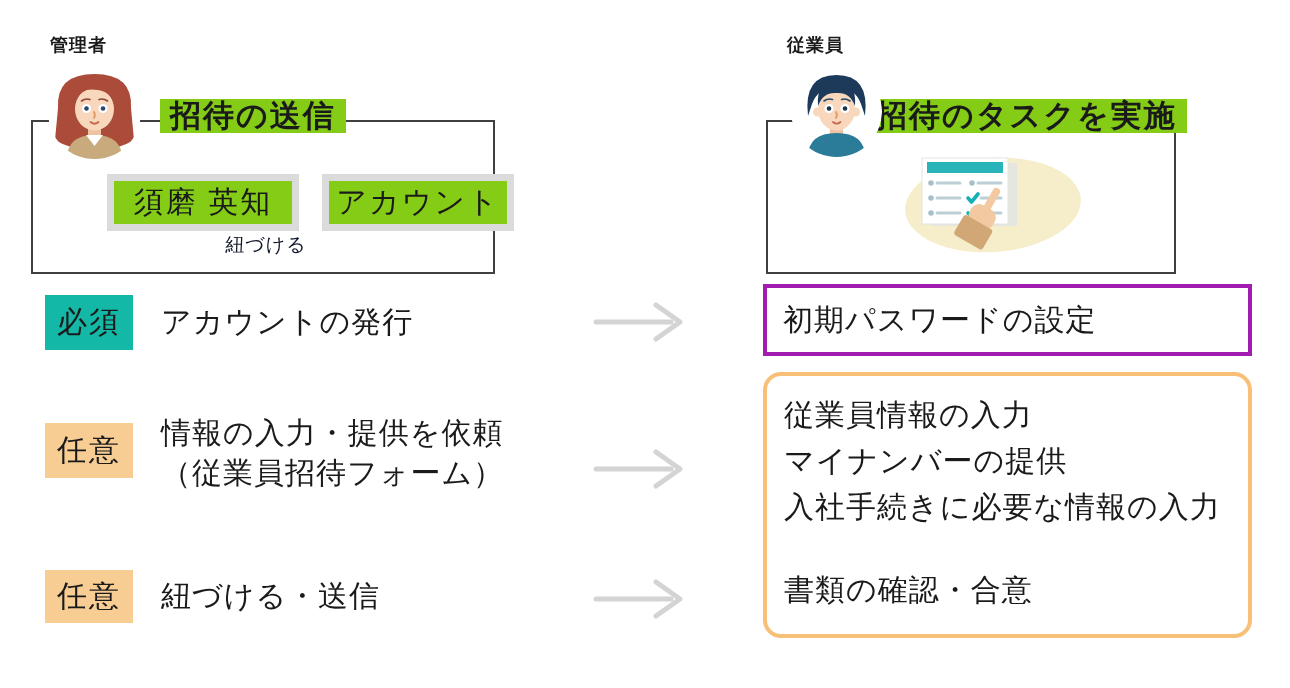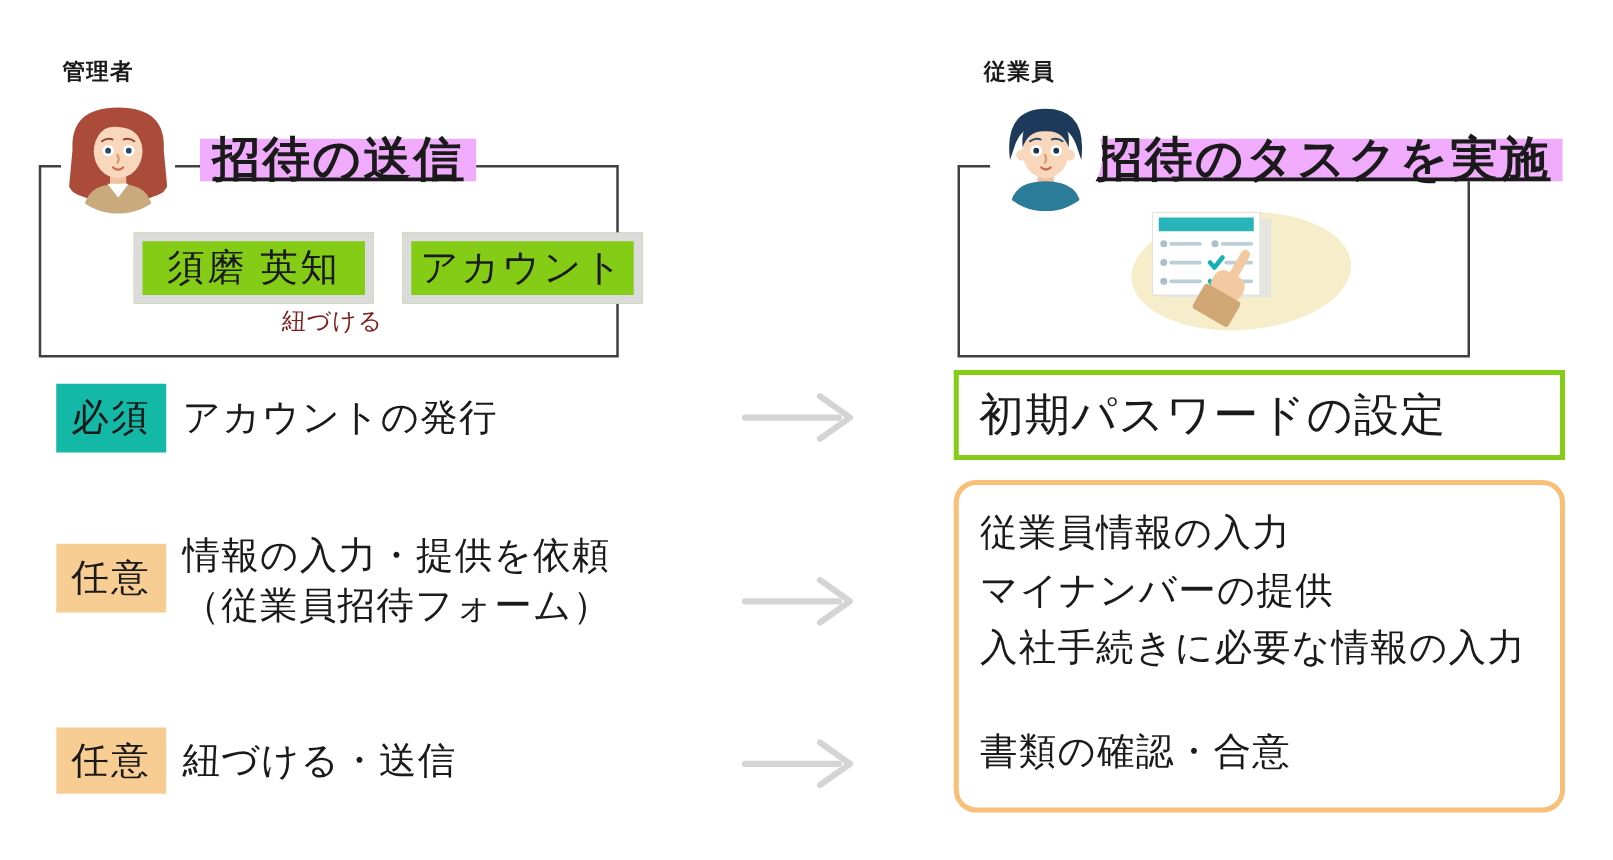--- a/index.html
+++ b/index.html
@@ -4,55 +4,55 @@
 <style>
   html,body{margin:0;padding:0;}
   body{
     width:1290px;height:688px;background:#ffffff;position:relative;overflow:hidden;
     font-family:"Liberation Sans","DejaVu Sans",sans-serif;color:#1a1a1a;
   }
   .abs{position:absolute;}
   .role-label{font-size:18px;font-weight:bold;letter-spacing:1px;}
   .frame{border:2px solid #404040;background:transparent;}
   .frame-title{
-    font-size:38px;font-weight:bold;background:#f0abfc;padding:0 10px;
-    letter-spacing:2px;white-space:nowrap;line-height:34px;text-decoration:underline;
+    font-size:31px;font-weight:bold;background:#84cc16;padding:0 10px;
+    letter-spacing:2px;white-space:nowrap;line-height:34px;
   }
   .avatar{z-index:3;}
   .inner-box{
     border:7px solid #dbdbdb;background:#84cc16;display:flex;align-items:center;justify-content:center;
     font-size:30px;letter-spacing:2px;box-sizing:border-box;z-index:2;margin-left:44px;
   }
   .connector{background:#dbdbdb;z-index:1;}
-  .link-label{font-size:19px;color:#7f1d1d;text-align:center;letter-spacing:1px;}
+  .link-label{font-size:19px;color:#0f172a;text-align:center;letter-spacing:1px;}
   .badge{
     width:88px;display:flex;align-items:center;justify-content:center;
     font-size:30px;letter-spacing:2px;box-sizing:border-box;
   }
   .badge.required{background:#14b8a6;height:55px;}
   .badge.optional{background:#f8cd94;height:55px;}
-  .task-text{font-size:30px;letter-spacing:1px;white-space:nowrap;}
+  .task-text{font-size:30px;letter-spacing:1px;white-space:nowrap;margin-left:15px;}
   .task-text.centered{display:flex;align-items:center;}
   .two-line{line-height:40px;}
   .result-box{box-sizing:border-box;background:#ffffff;z-index:2;}
   .password-box{
-    border:4px solid #84cc16;display:flex;align-items:center;
-    padding-left:16px;font-size:36px;letter-spacing:1px;
+    border:4px solid #a21caf;display:flex;align-items:center;
+    padding-left:16px;font-size:30px;letter-spacing:1px;
   }
   .tasks-box{
     border:4px solid #f8bf76;padding:16px 0 0 17px;font-size:30px;letter-spacing:1px;
   }
   .tasks-box .line{line-height:46px;white-space:nowrap;}
   .tasks-box .doc-line{margin-top:37px;}
   svg{display:block;}
 </style>
 </head>
 <body>
 
-<div class="abs" style="left:0;top:12px;width:1290px;height:586px;">
+<div class="abs" style="left:0;top:0;width:1290px;height:586px;">
 
   <div class="abs role-label" style="left:50px;top:33px;">管理者</div>
 
   <div class="abs frame" style="left:31px;top:120px;width:460px;height:150px;"></div>
 
   <svg class="abs avatar" style="left:48px;top:66px;" width="93" height="93" viewBox="0 0 93 93">
     <defs>
         <clipPath id="clipA">
           <circle cx="46.5" cy="46.5" r="46.5"></circle>
         </clipPath>

